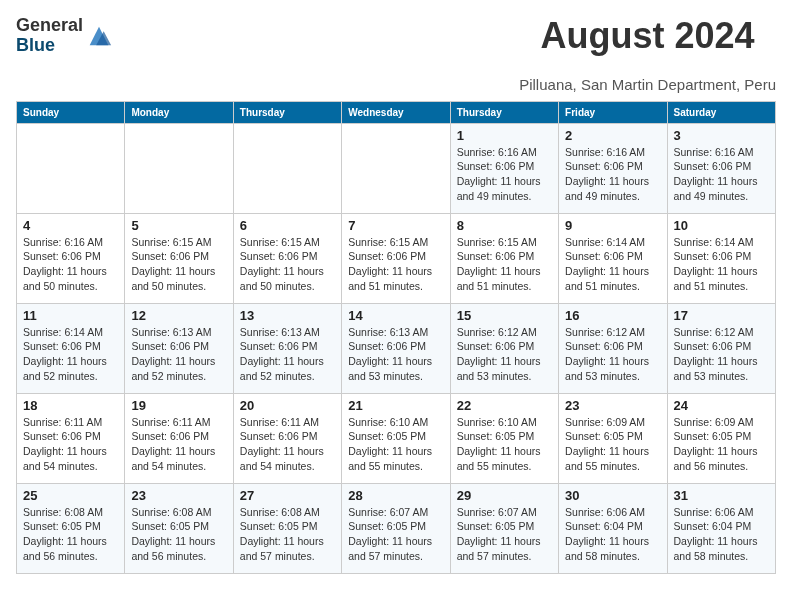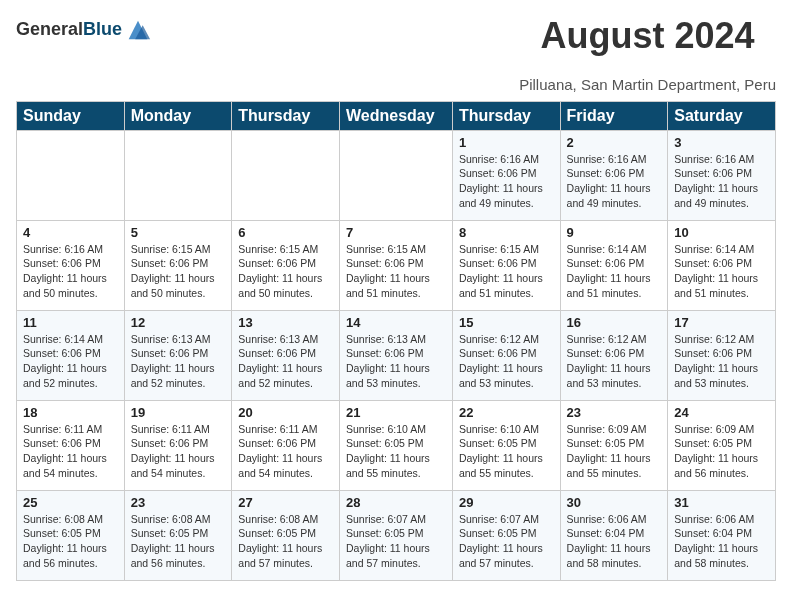--- a/index.html
+++ b/index.html
@@ -15,21 +15,21 @@
       justify-content: space-between;
       align-items: flex-start;
       margin-bottom: 8px;
     }
     .logo {
       display: flex;
       align-items: center;
     }
     .logo-text {
       display: flex;
-      flex-direction: row;
+      flex-direction: column;
       line-height: 1.1;
     }
     .logo-general {
       font-size: 18px;
       font-weight: bold;
       color: #333;
     }
     .logo-blue {
       font-size: 18px;
       font-weight: bold;
@@ -53,24 +53,24 @@
       font-size: 15px;
       color: #555;
       margin-top: 20px;
     }
     table {
       width: 100%;
       border-collapse: collapse;
       font-size: 11px;
     }
     thead tr th {
-      background-color: #0c4a6e;
+      background-color: #0369a1;
       color: #fff;
       font-weight: bold;
-      font-size: 16px;
+      font-size: 10px;
       padding: 5px 6px;
       text-align: left;
       border: 1px solid #ccc;
     }
     tbody tr td {
       border: 1px solid #ccc;
       padding: 4px 6px;
       vertical-align: top;
       background: #fff;
       min-height: 80px;

